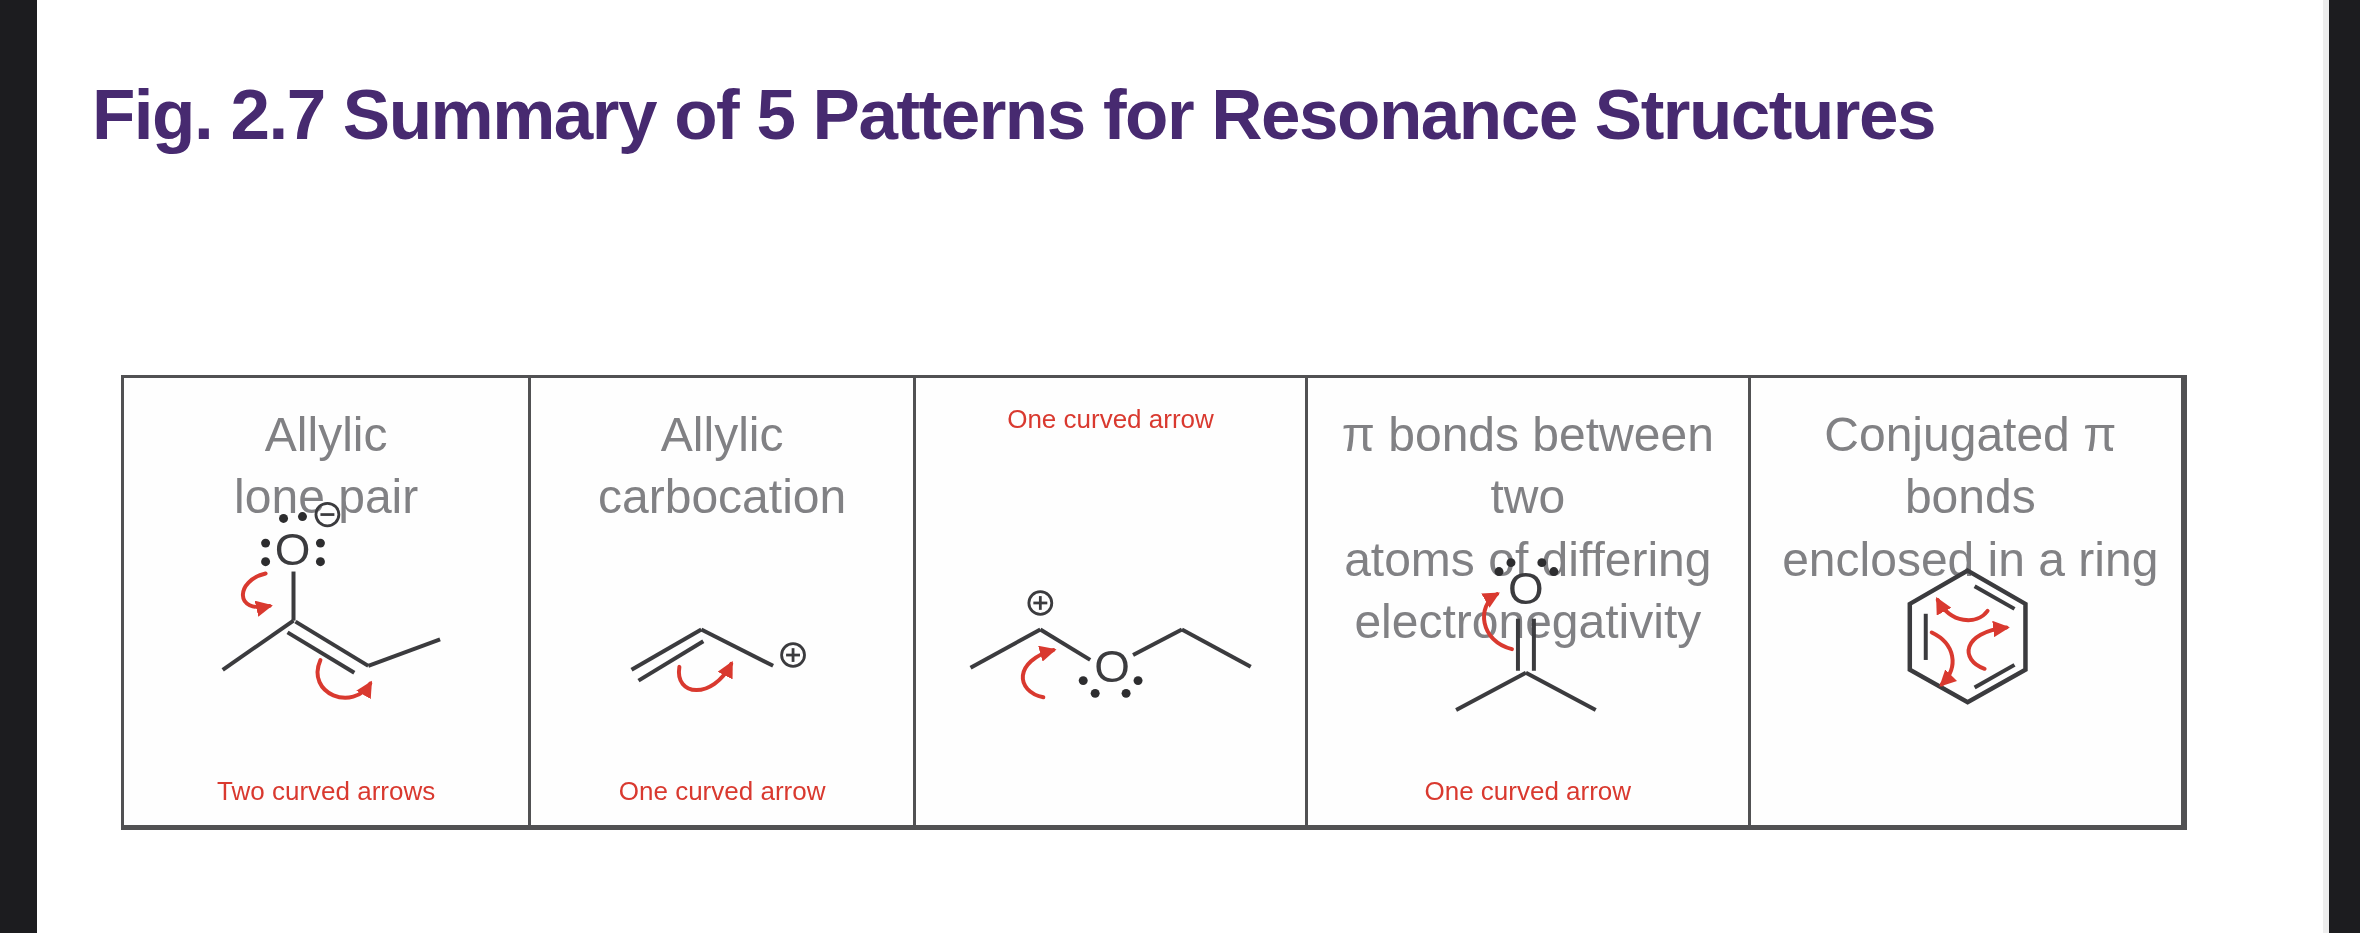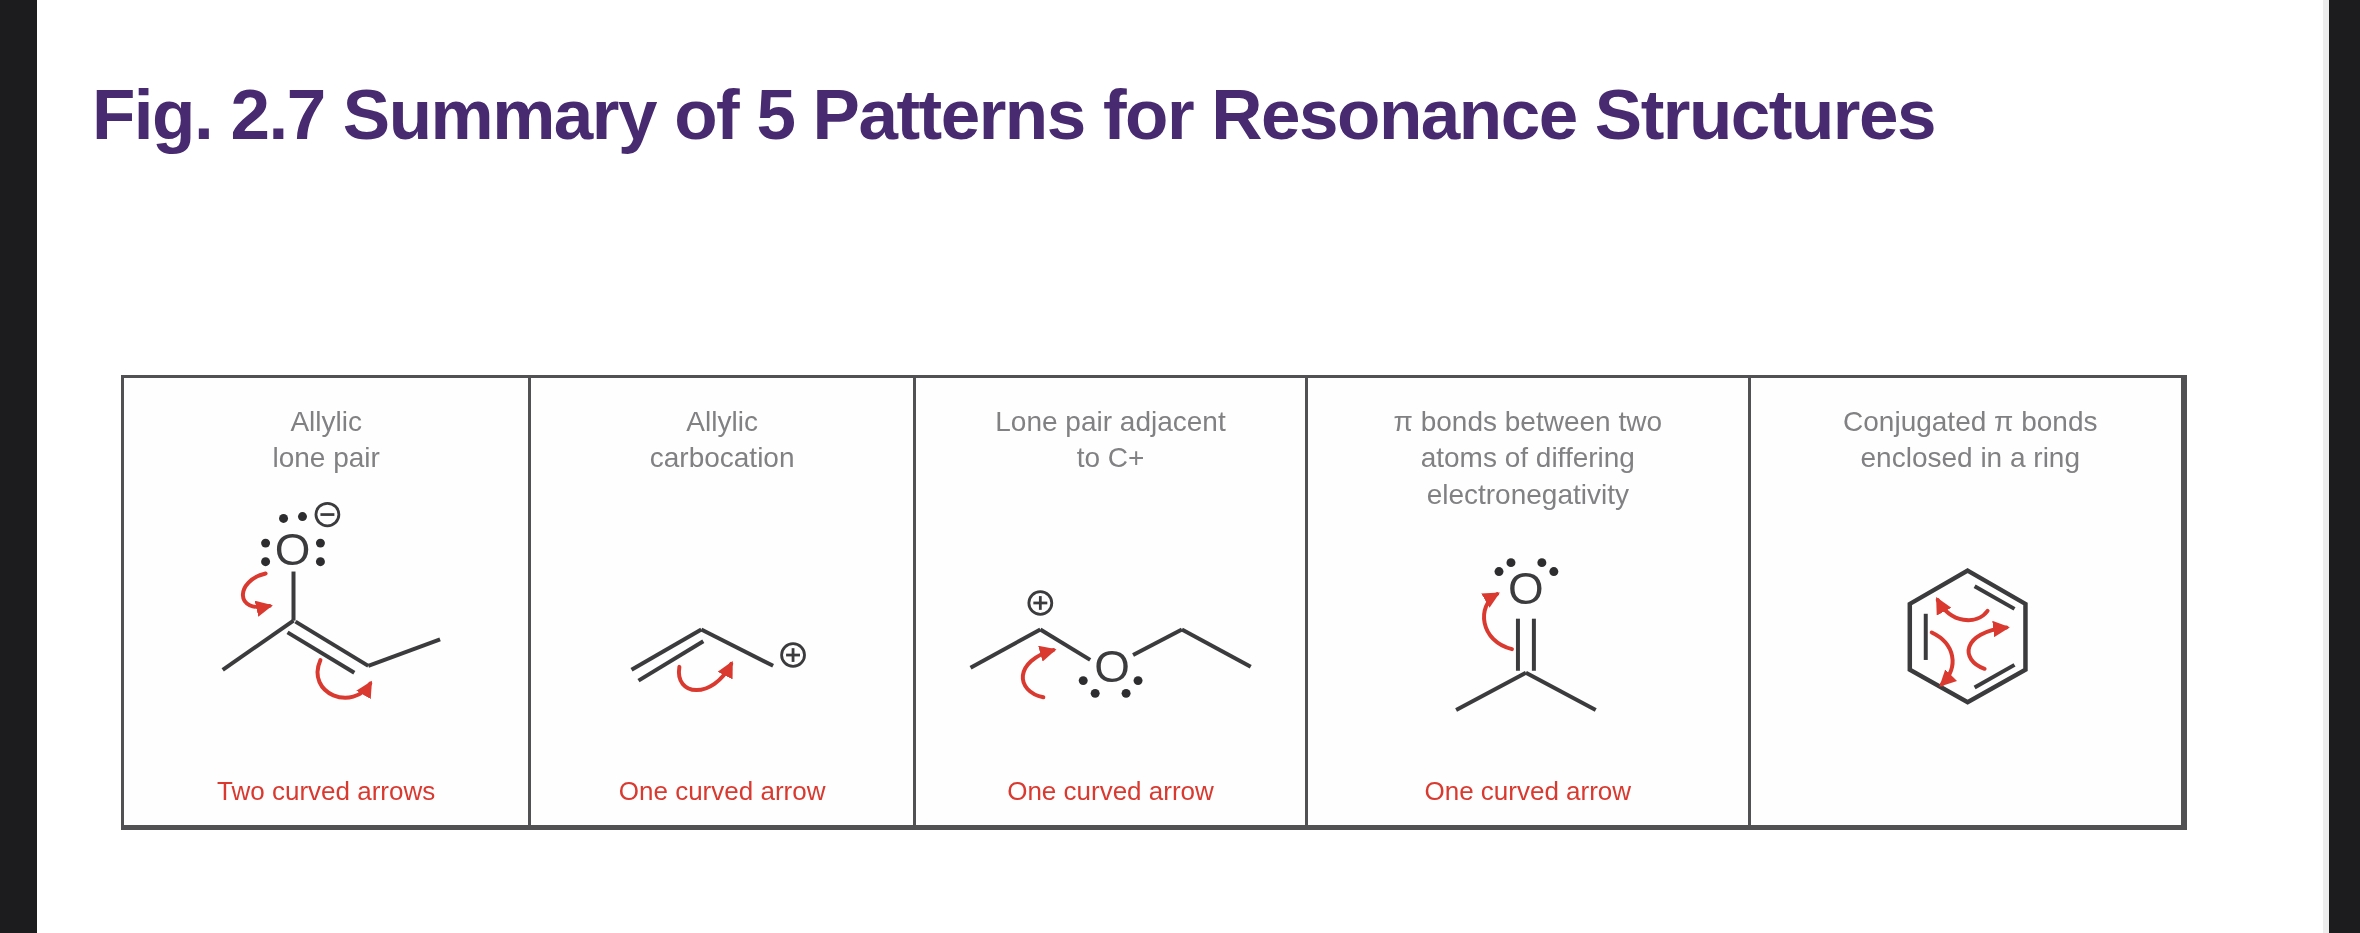--- a/index.html
+++ b/index.html
@@ -23,21 +23,21 @@
     justify-content:space-between; align-items:center;
     border-right:3px solid #515153; padding:26px 8px 18px 8px;
   }
   .cell:last-child { border-right:none; }
   .cell-1 { flex:409 1 0; }
   .cell-2 { flex:385 1 0; }
   .cell-3 { flex:393 1 0; }
   .cell-4 { flex:446 1 0; }
   .cell-5 { flex:427 1 0;padding-left:17px; }
   .header {
-    font-size:28px; line-height:1.3; color:#818184;
+    font-size:48px; line-height:1.3; color:#818184;
     text-align:center; white-space:pre-line;
   }
   .caption {
     font-size:26px; color:#d9392f; text-align:center; white-space:nowrap;
   }
   .structures {
     position:absolute; left:0; top:0; width:100%; height:100%;
     pointer-events:none; overflow:visible;
   }
   .bond { stroke:#3b3b3e; stroke-width:4; fill:none; }
@@ -65,22 +65,20 @@
       <div class="caption">Two curved arrows</div>
     </div>
 
     <div class="cell cell-2">
       <div class="header">Allylic
 carbocation</div>
       <div class="caption">One curved arrow</div>
     </div>
 
     <div class="cell cell-3">
-      <div class="header">Lone pair adjacent
-to C+</div>
       <div class="caption">One curved arrow</div>
     </div>
 
     <div class="cell cell-4">
       <div class="header">π bonds between two
 atoms of differing
 electronegativity</div>
       <div class="caption">One curved arrow</div>
     </div>
 

